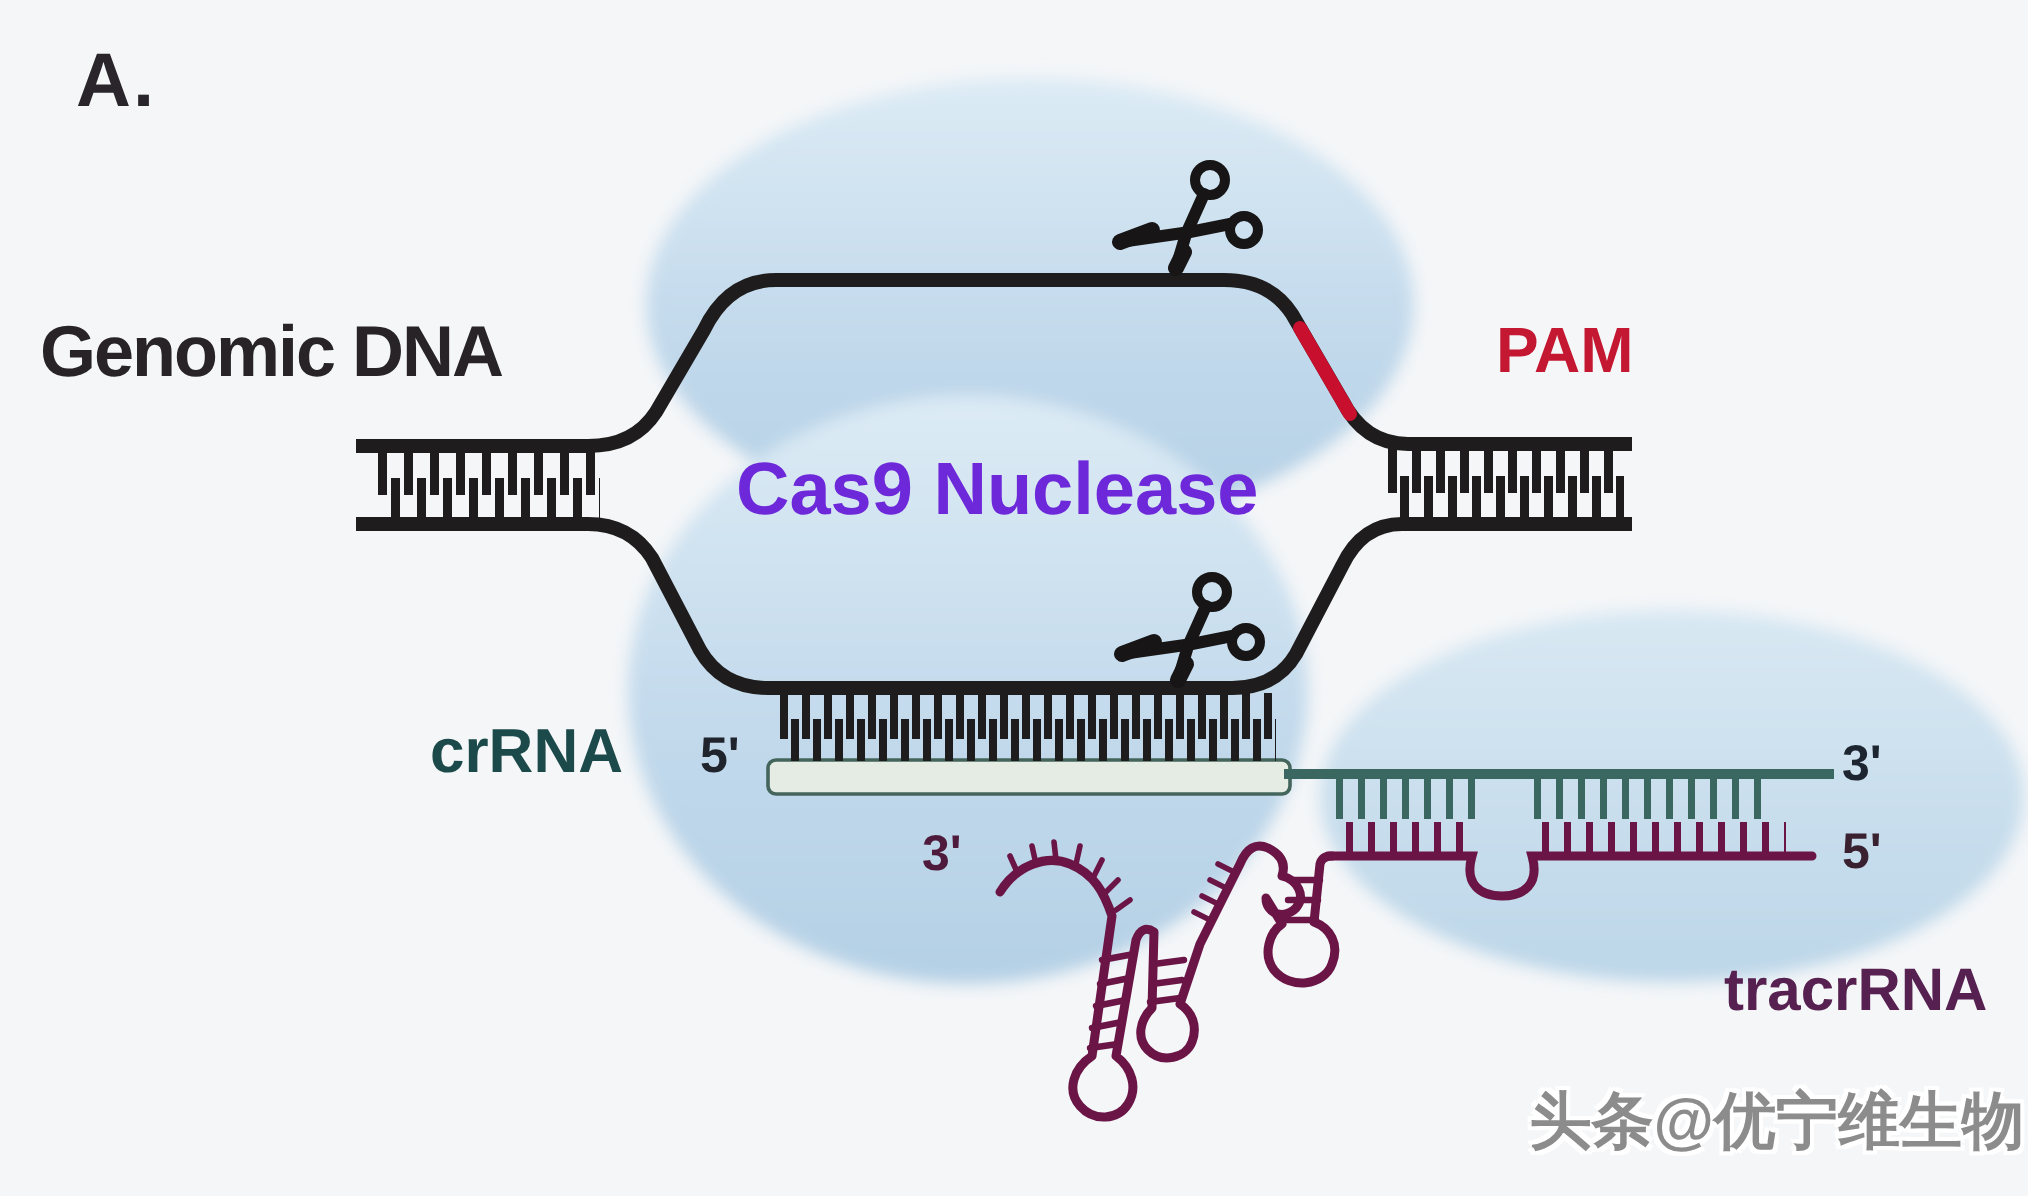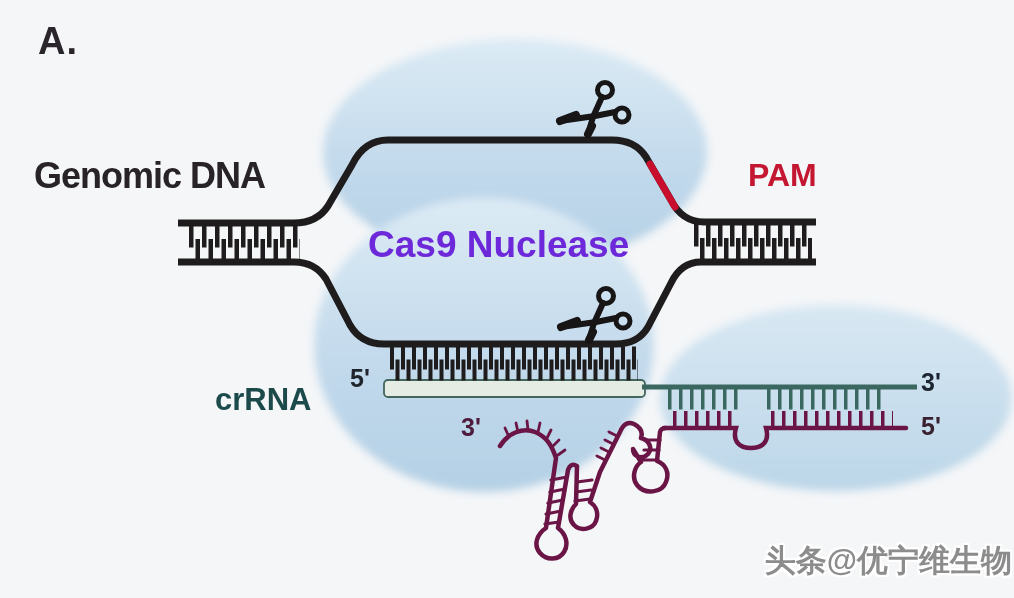--- a/index.html
+++ b/index.html
@@ -4,24 +4,24 @@
 <style>
   html,body{margin:0;padding:0;background:#e9ebee;}
   #stage{
     position:relative;width:1014px;height:598px;overflow:hidden;
     background:#f4f6f8;
     font-family:"Liberation Sans","DejaVu Sans",sans-serif;
   }
   #art{position:absolute;left:0;top:0;}
   .lbl{position:absolute;white-space:nowrap;font-weight:700;line-height:1;}
   .lbl-panel    {left:38px;  top:22px;  font-size:38px; color:#29252a; letter-spacing:1px;}
-  .lbl-gdna     {left:34px;  top:158px; font-size:36px; color:#272326; letter-spacing:-1px;}
+  .lbl-gdna     {left:20px;  top:158px; font-size:36px; color:#272326; letter-spacing:-1px;}
   .lbl-pam      {left:748px; top:159px; font-size:32px; color:#c41731;}
   .lbl-cas9     {left:368px; top:226px; font-size:37px; color:#6d28d9; letter-spacing:0px;}
-  .lbl-crrna    {left:215px; top:360px; font-size:31px; color:#1c4a4b;margin-top:24px;}
+  .lbl-crrna    {left:215px; top:360px; font-size:31px; color:#1c4a4b;}
   .lbl-tracrrna {left:862px; top:481px; font-size:30px; color:#562050;}
   .lbl-p5-cr    {left:350px; top:366px; font-size:25px; color:#20242c;}
   .lbl-p3-cr    {left:921px; top:370px; font-size:25px; color:#1d2531;}
   .lbl-p3-tracr {left:461px; top:415px; font-size:25px; color:#4e1b3c;}
   .lbl-p5-tracr {left:921px; top:414px; font-size:25px; color:#3a2130;}
   .lbl-watermark{
     right:2px; top:545px; font-size:31px; color:#8c8c8c; font-weight:700;
     text-shadow:-2px -2px 0 #fff,2px -2px 0 #fff,-2px 2px 0 #fff,2px 2px 0 #fff,0 2px 0 #fff,0 -2px 0 #fff;
     margin-left:28px;
   }
@@ -164,14 +164,15 @@
 
   <div class="lbl lbl-panel">A.</div>
   <div class="lbl lbl-gdna">Genomic DNA</div>
   <div class="lbl lbl-pam">PAM</div>
   <div class="lbl lbl-cas9">Cas9 Nuclease</div>
   <div class="lbl lbl-crrna">crRNA</div>
   <div class="lbl lbl-p5-cr">5'</div>
   <div class="lbl lbl-p3-cr">3'</div>
   <div class="lbl lbl-p3-tracr">3'</div>
   <div class="lbl lbl-p5-tracr">5'</div>
+  <div class="lbl lbl-tracrrna">tracrRNA</div>
   <div class="lbl lbl-watermark">头条@优宁维生物</div>
 </div>
 
 </body></html>

